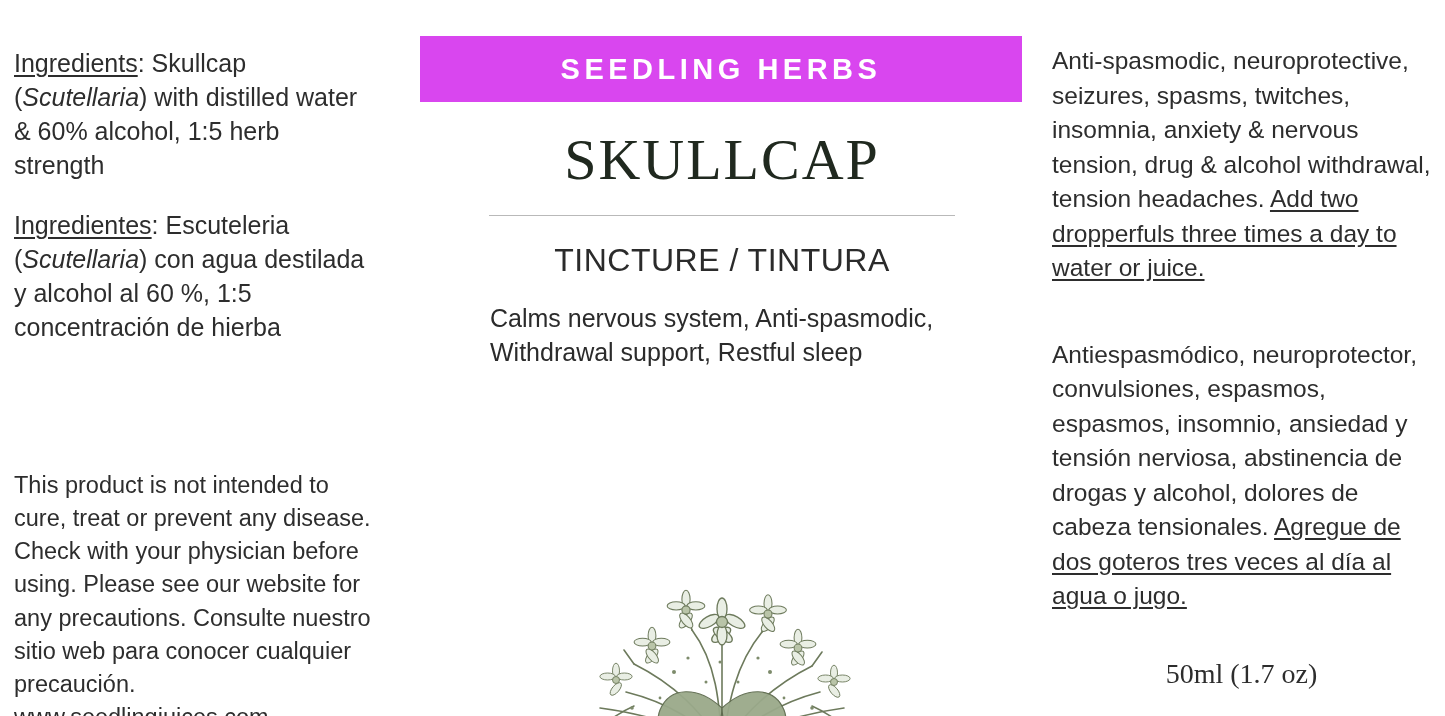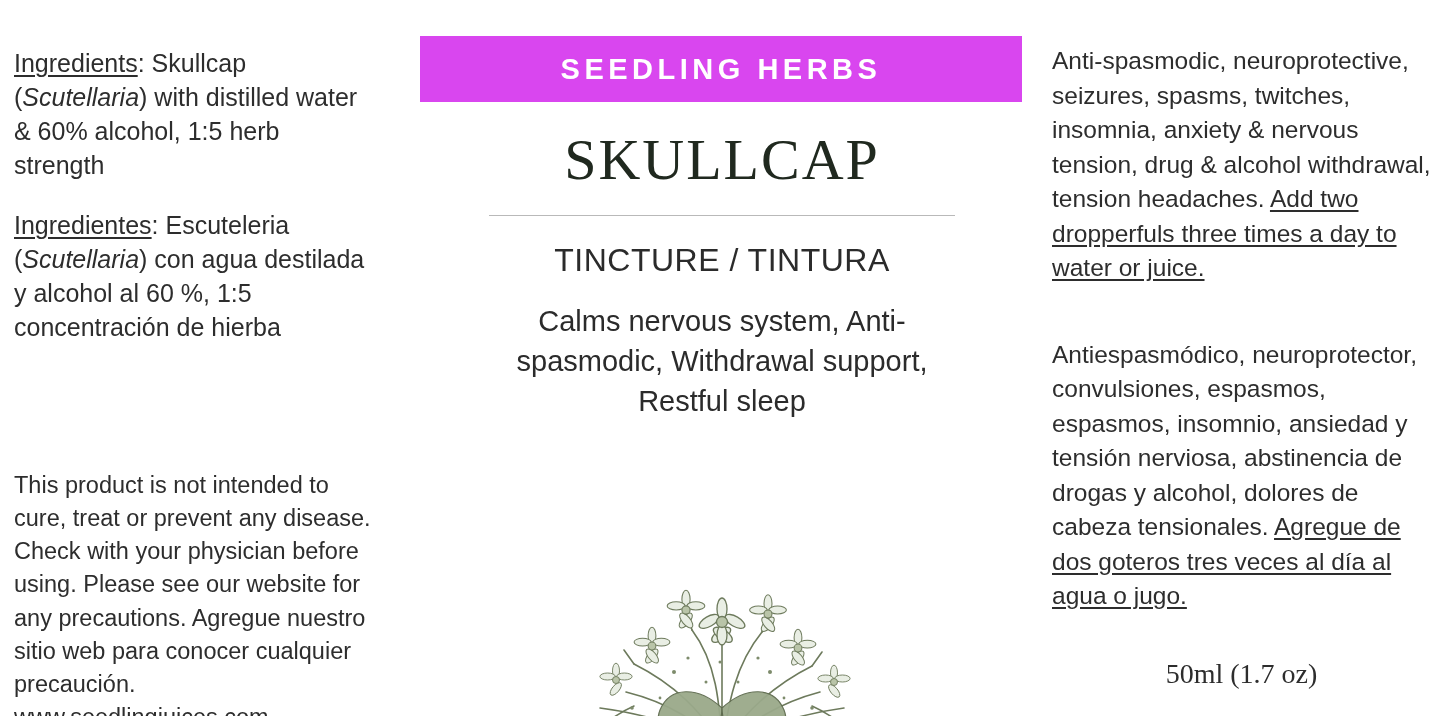--- a/index.html
+++ b/index.html
@@ -102,23 +102,23 @@
     margin: 22px auto 0 auto;
   }
   .tincture {
     text-align: center;
     margin-top: 26px;
     font-size: 32px;
     letter-spacing: 0.5px;
     color: #2b2b2b;
   }
   .benefits {
-    text-align: center;
+    text-align: left;
     margin-top: 22px;
-    font-size: 29px;
+    font-size: 25px;
     line-height: 1.38;
     color: #2b2b2b;
     padding: 0 70px;
   }
   .botanical {
     position: absolute;
     bottom: 0;
     left: 0;
     width: 604px;
     height: 230px;
@@ -161,21 +161,21 @@
 
     <div class="ing-block">
       <span class="head">Ingredients</span><span>: Skullcap (</span><span class="ital">Scutellaria</span><span>) with distilled water &amp; 60% alcohol, 1:5 herb strength</span>
     </div>
 
     <div class="ing-block">
       <span class="head">Ingredientes</span><span>: Escuteleria (</span><span class="ital">Scutellaria</span><span>) con agua destilada y alcohol al 60 %, 1:5 concentración de hierba</span>
     </div>
 
     <div class="disclaimer">
-      <span>This product is not intended to cure, treat or prevent any disease. Check with your physician before using. Please see our website for any precautions. Agregue nuestro sitio web para conocer cualquier precaución.</span>
+      <span>This product is not intended to cure, treat or prevent any disease. Check with your physician before using. Please see our website for any precautions. Consulte nuestro sitio web para conocer cualquier precaución.</span>
       <span class="website">www.seedlingjuices.com</span>
     </div>
   </div>
 
   <div class="center-panel">
 
     <div class="brand-bar">
       <span class="brand-text">SEEDLING HERBS</span>
     </div>
 

